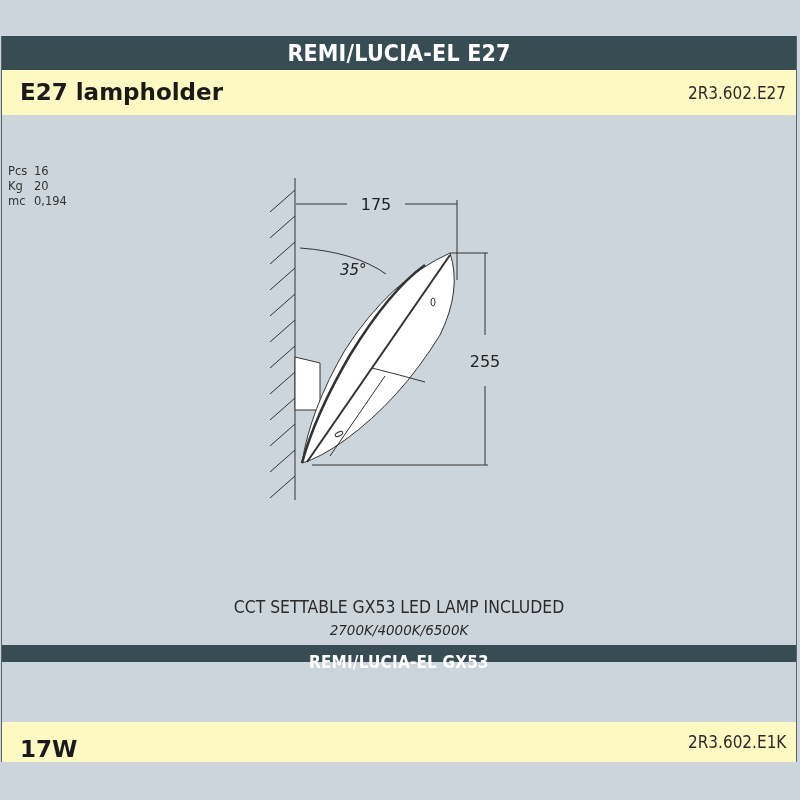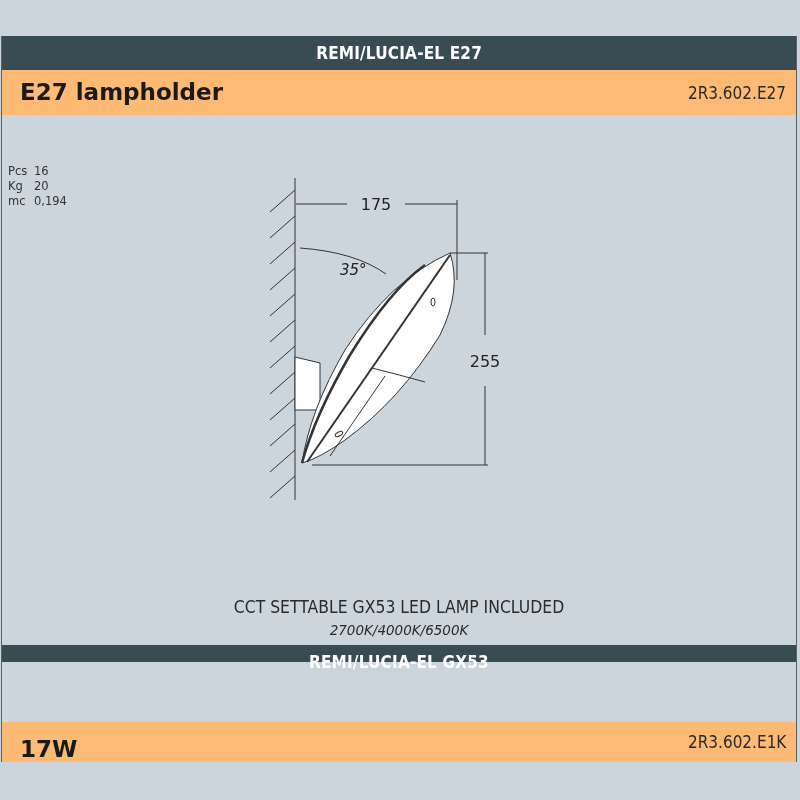--- a/index.html
+++ b/index.html
@@ -3,37 +3,37 @@
 <meta charset="utf-8">
 <style>
   html, body { margin:0; padding:0; }
   body { width:800px; height:800px; background:#cdd5dc; position:relative; overflow:hidden;
          font-family:"DejaVu Sans", sans-serif; color:#1a1a1a; }
   .sheet { position:absolute; left:1px; top:36px; width:796px; height:726px;
            border:1px solid #58646a; border-top:none; box-sizing:border-box; }
   .hdr { position:absolute; left:0; width:100%; background:#384c54; color:#fff;
          font-weight:bold; text-align:center; font-family:"DejaVu Sans", sans-serif; }
   .hdr span { display:inline-block; transform:scaleX(0.9); letter-spacing:0.2px; }
-  .row { position:absolute; left:0; width:100%; background:#fdba74; border-bottom:1px solid #d0d4d6; box-sizing:border-box; }
+  .row { position:absolute; left:0; width:100%; background:#fef9c3; border-bottom:1px solid #d0d4d6; box-sizing:border-box; }
   .row .name { position:absolute; left:18px; font-weight:bold; font-size:23px; color:#1a1a1a; }
   .row .code { position:absolute; right:10px; font-size:17px; color:#2a2a2a; font-family:"DejaVu Sans", sans-serif; transform:scaleX(0.9); transform-origin:right center; }
   .gray { position:absolute; left:0; width:100%; background:#cdd5dc; }
   .specs { position:absolute; left:6px; top:4px; font-size:11.5px; line-height:15px; color:#333; }
   .specs .k { display:inline-block; width:26px; }
   .note { position:absolute; left:0; width:100%; text-align:center; color:#2a2a2a; }
   .note1 { top:597px; font-size:17px; transform:scaleX(0.92); }
   .note2 { top:622px; font-size:13.5px; font-style:italic; }
   svg.drawing { position:absolute; left:250px; top:160px; }
 </style>
 </head>
 <body>
 
 <div class="sheet">
 
-  <div class="hdr" style="top:0;height:44px;line-height:34px;font-size:17px;">
+  <div class="hdr" style="top:0;height:44px;line-height:34px;font-size:23px;">
     <span>REMI/LUCIA-EL E27</span>
   </div>
 
   <div class="row" style="top:34px;height:46px;">
     <div class="name" style="top:9px;">E27 lampholder</div>
     <div class="code" style="top:13px;">2R3.602.E27</div>
   </div>
 
   <div class="gray" style="top:124px;height:485px;">
     <div class="specs">

